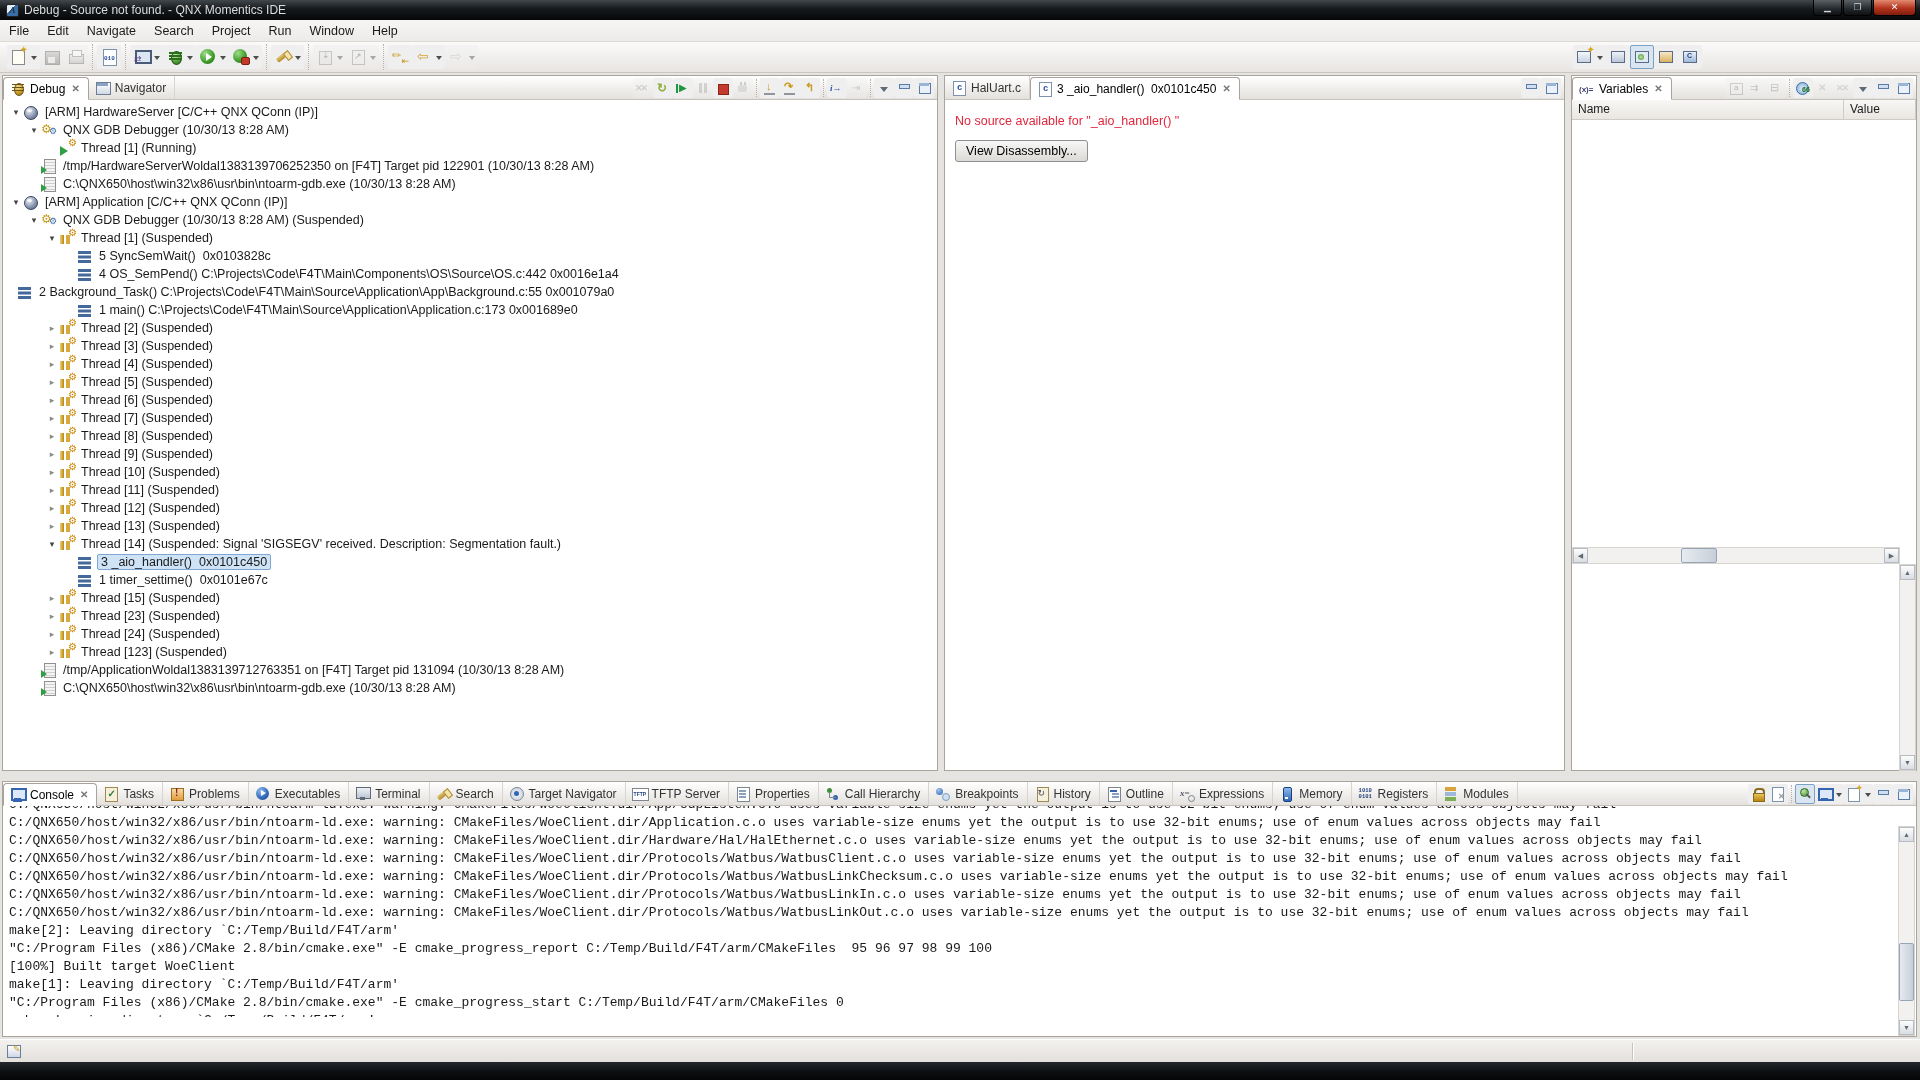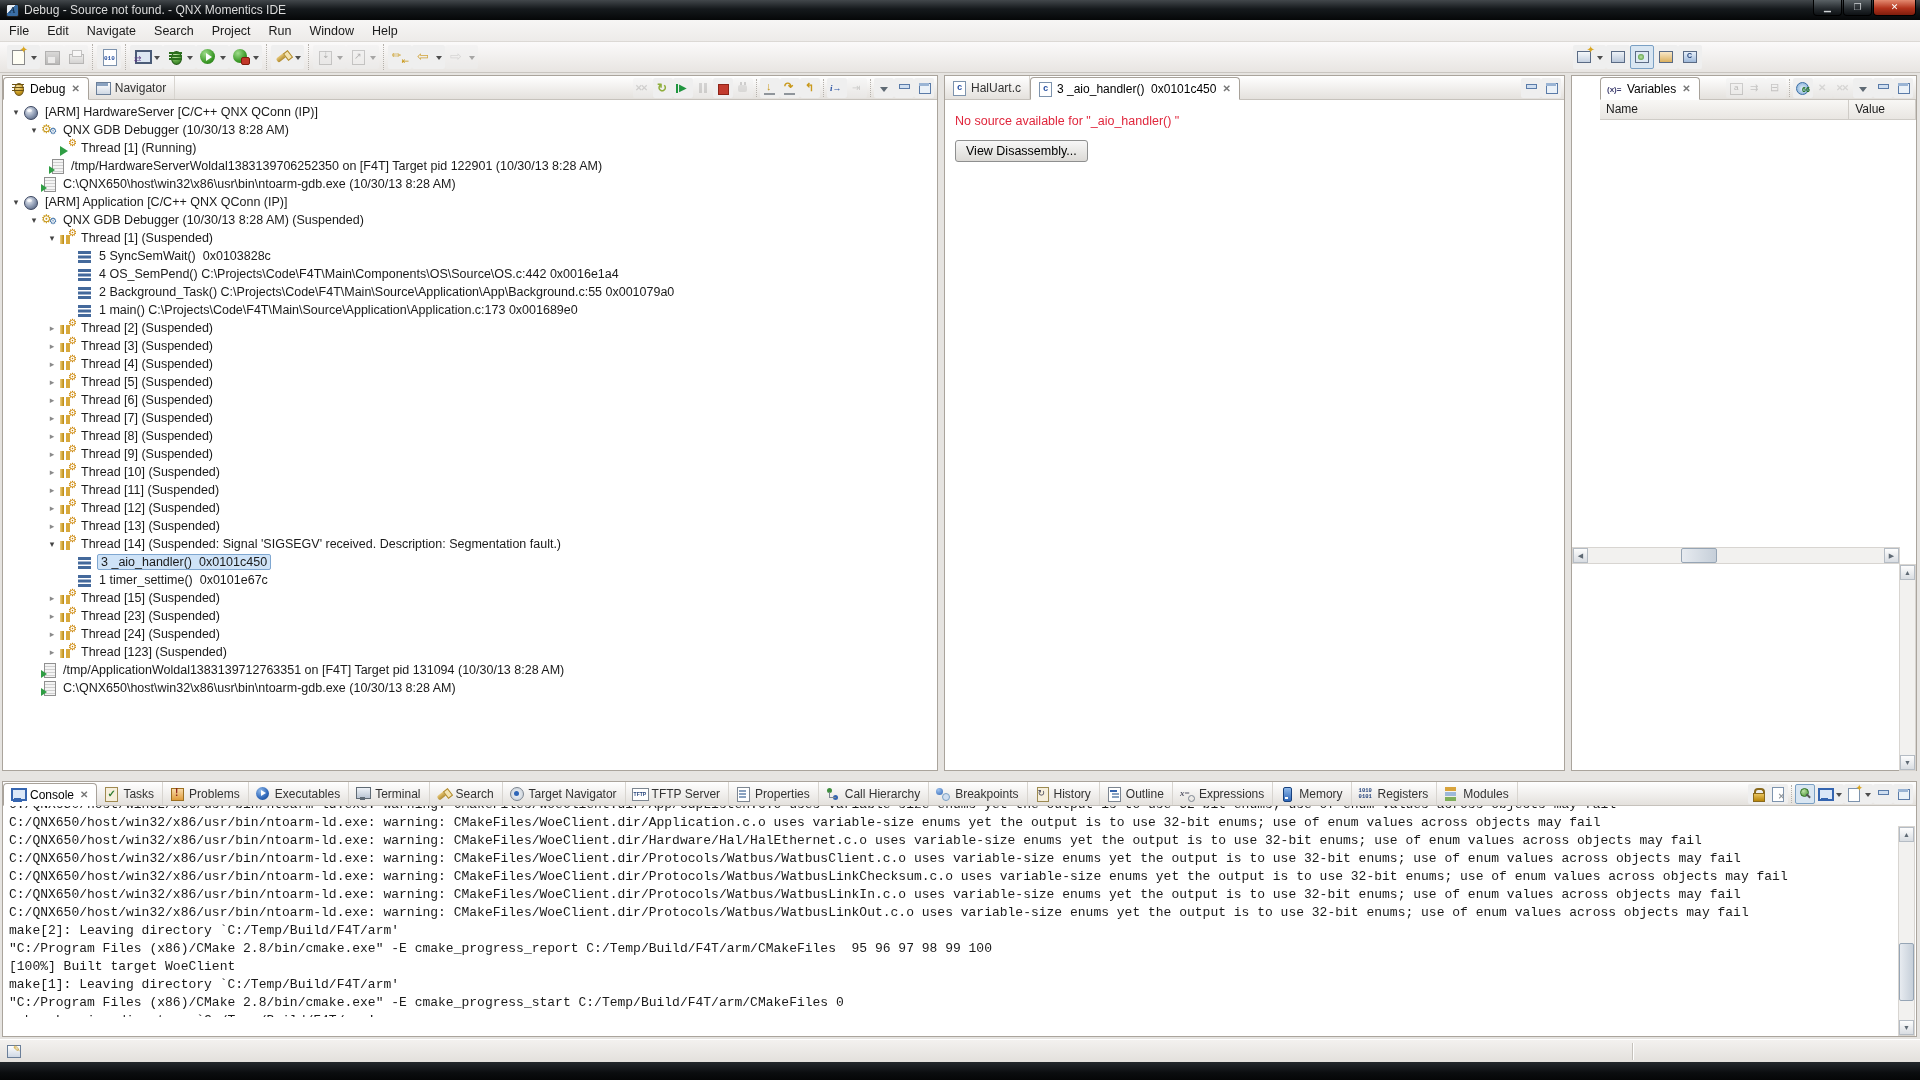--- a/index.html
+++ b/index.html
@@ -74,21 +74,21 @@
   .ic-debug-perspective::before { content:""; left:2px; top:3px; width:12px; height:10px; border:1px solid #5a6b85; background:#dfe9f4; }
   .ic-debug-perspective::after { content:""; left:5px; top:6px; width:6px; height:6px; border-radius:50%; background:radial-gradient(#bfe3a8,#3f8f2c); }
   .ic-qnx-perspective::before { content:""; left:2px; top:3px; width:12px; height:10px; border:1px solid #5a6b85; background:linear-gradient(#f8e7c8,#dbb05e); }
   .ic-cpp-perspective::before { content:""; left:2px; top:3px; width:12px; height:10px; border:1px solid #5a6b85; background:linear-gradient(#e8f0fa,#9fb9da); }
   .ic-cpp-perspective::after { content:"C"; left:6px; top:4px; font:bold 7px "Liberation Sans",sans-serif; color:#23427a; }
 
   
   .view { position:absolute; border:1px solid #aaa49c; background:#fff; }
   #debug-view { left:2px; top:75px; width:936px; height:696px; }
   #editor-view { left:944px; top:75px; width:621px; height:696px; }
-  #variables-view { left:1571px; top:75px; width:346px; height:696px;padding-left:28px; }
+  #variables-view { left:1571px; top:75px; width:346px; height:696px; }
   #bottom-view { left:2px; top:781px; width:1915px; height:256px; }
 
   .tabbar { height:24px; background:linear-gradient(#ffffff,#e4e1dd); border-bottom:1px solid #c6c2bc; display:flex; align-items:flex-end; position:relative; }
   .tab { height:23px; display:flex; align-items:center; padding:0 8px 0 6px; font-size:12px; color:#333;
     border-right:1px solid #d8d5d0; white-space:pre; }
   .tab.active { background:#fff; border:1px solid #a8a29a; border-bottom:1px solid #fff; border-radius:4px 4px 0 0; margin-bottom:-1px; color:#000; }
   .tab-label { margin-left:4px; white-space:pre; }
   .tab-close { margin-left:6px; color:#777; font-size:10px; font-weight:bold; }
   .view-toolbar { position:absolute; right:3px; top:0; height:23px; display:flex; align-items:center; }
   .vt-btn { display:flex; align-items:center; padding:1px; border:1px solid transparent; border-radius:2px; }
@@ -404,28 +404,28 @@
         </button>
         <button class="vt-btn">
           <span class="mini-ic ic-maximize"></span>
         </button>
       </div>
   </div>
   <div id="debug-tree">
       <div class="row" style="padding-left: 6px;"><span class="twisty">▾</span><span class="tree-ic ic-launch"></span><span class="row-label">[ARM] HardwareServer [C/C++ QNX QConn (IP)]</span></div>
       <div class="row" style="padding-left: 24px;"><span class="twisty">▾</span><span class="tree-ic ic-debugger"></span><span class="row-label">QNX GDB Debugger (10/30/13 8:28 AM)</span></div>
       <div class="row" style="padding-left: 42px;"><span class="twisty"></span><span class="tree-ic ic-thread-run"></span><span class="row-label">Thread [1] (Running)</span></div>
-      <div class="row" style="padding-left: 32px;"><span class="twisty"></span><span class="tree-ic ic-process"></span><span class="row-label">/tmp/HardwareServerWoldal1383139706252350 on [F4T] Target pid 122901 (10/30/13 8:28 AM)</span></div>
+      <div class="row" style="padding-left: 24px;"><span class="twisty"></span><span class="tree-ic ic-process"></span><span class="row-label">/tmp/HardwareServerWoldal1383139706252350 on [F4T] Target pid 122901 (10/30/13 8:28 AM)</span></div>
       <div class="row" style="padding-left: 24px;"><span class="twisty"></span><span class="tree-ic ic-process"></span><span class="row-label">C:\QNX650\host\win32\x86\usr\bin\ntoarm-gdb.exe (10/30/13 8:28 AM)</span></div>
       <div class="row" style="padding-left: 6px;"><span class="twisty">▾</span><span class="tree-ic ic-launch"></span><span class="row-label">[ARM] Application [C/C++ QNX QConn (IP)]</span></div>
       <div class="row" style="padding-left: 24px;"><span class="twisty">▾</span><span class="tree-ic ic-debugger"></span><span class="row-label">QNX GDB Debugger (10/30/13 8:28 AM) (Suspended)</span></div>
       <div class="row" style="padding-left: 42px;"><span class="twisty">▾</span><span class="tree-ic ic-thread"></span><span class="row-label">Thread [1] (Suspended)</span></div>
       <div class="row" style="padding-left: 60px;"><span class="twisty"></span><span class="tree-ic ic-frame"></span><span class="row-label">5 SyncSemWait()  0x0103828c</span></div>
       <div class="row" style="padding-left: 60px;"><span class="twisty"></span><span class="tree-ic ic-frame"></span><span class="row-label">4 OS_SemPend() C:\Projects\Code\F4T\Main\Components\OS\Source\OS.c:442 0x0016e1a4</span></div>
-      <div class="row" style="padding-left: 60px;"><span class="twisty"></span><span class="tree-ic ic-frame"></span><span class="row-label">2 Background_Task() C:\Projects\Code\F4T\Main\Source\Application\App\Background.c:55 0x001079a0</span></div>
+      <div class="row" style=""><span class="twisty"></span><span class="tree-ic ic-frame"></span><span class="row-label">2 Background_Task() C:\Projects\Code\F4T\Main\Source\Application\App\Background.c:55 0x001079a0</span></div>
       <div class="row" style="padding-left: 60px;"><span class="twisty"></span><span class="tree-ic ic-frame"></span><span class="row-label">1 main() C:\Projects\Code\F4T\Main\Source\Application\Application.c:173 0x001689e0</span></div>
       <div class="row" style="padding-left: 42px;"><span class="twisty collapsed">▸</span><span class="tree-ic ic-thread"></span><span class="row-label">Thread [2] (Suspended)</span></div>
       <div class="row" style="padding-left: 42px;"><span class="twisty collapsed">▸</span><span class="tree-ic ic-thread"></span><span class="row-label">Thread [3] (Suspended)</span></div>
       <div class="row" style="padding-left: 42px;"><span class="twisty collapsed">▸</span><span class="tree-ic ic-thread"></span><span class="row-label">Thread [4] (Suspended)</span></div>
       <div class="row" style="padding-left: 42px;"><span class="twisty collapsed">▸</span><span class="tree-ic ic-thread"></span><span class="row-label">Thread [5] (Suspended)</span></div>
       <div class="row" style="padding-left: 42px;"><span class="twisty collapsed">▸</span><span class="tree-ic ic-thread"></span><span class="row-label">Thread [6] (Suspended)</span></div>
       <div class="row" style="padding-left: 42px;"><span class="twisty collapsed">▸</span><span class="tree-ic ic-thread"></span><span class="row-label">Thread [7] (Suspended)</span></div>
       <div class="row" style="padding-left: 42px;"><span class="twisty collapsed">▸</span><span class="tree-ic ic-thread"></span><span class="row-label">Thread [8] (Suspended)</span></div>
       <div class="row" style="padding-left: 42px;"><span class="twisty collapsed">▸</span><span class="tree-ic ic-thread"></span><span class="row-label">Thread [9] (Suspended)</span></div>
       <div class="row" style="padding-left: 42px;"><span class="twisty collapsed">▸</span><span class="tree-ic ic-thread"></span><span class="row-label">Thread [10] (Suspended)</span></div>

